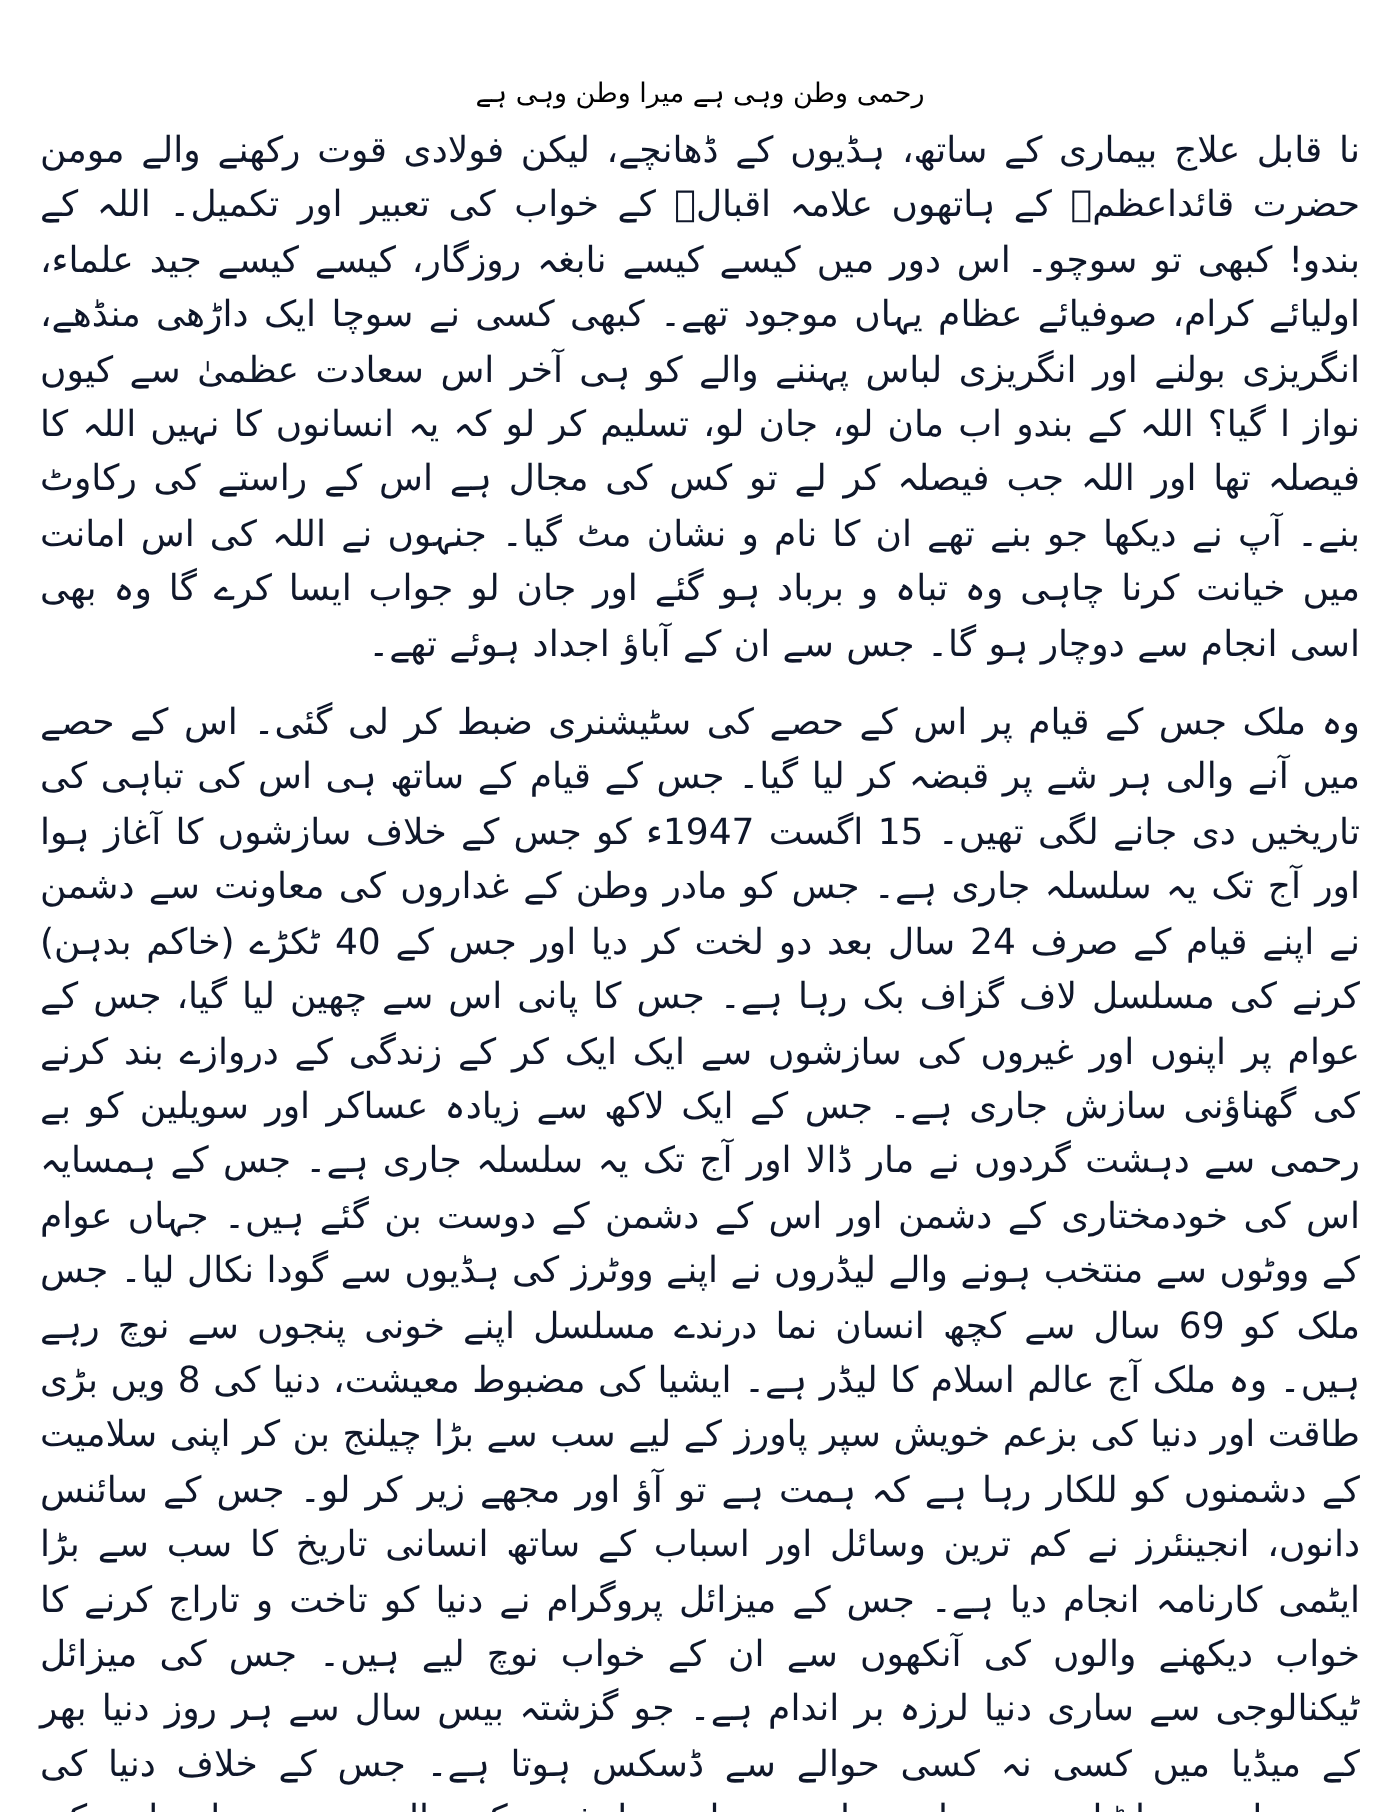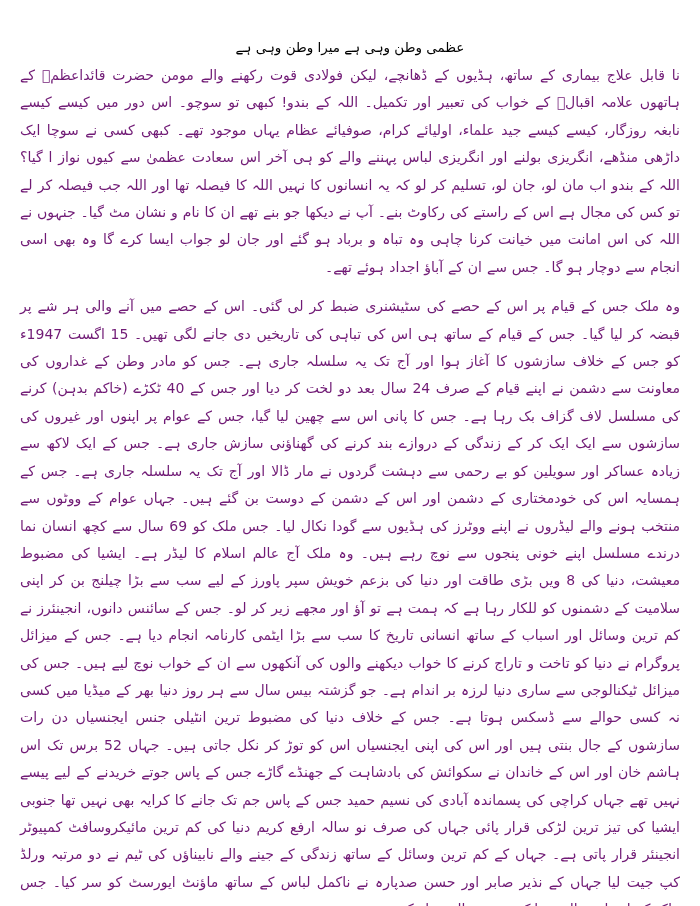--- a/index.html
+++ b/index.html
@@ -32,40 +32,40 @@
     letter-spacing: 0px;
     margin: 0 0 1px 0;
     font-weight: 400;
     white-space: nowrap;
   }
   .body-block {
     direction: rtl;
     text-align: justify;
     text-align-last: right;
     font-family: "DejaVu Sans", "Liberation Sans", sans-serif;
-    font-size: 14px;
+    font-size: 18px;
     line-height: 27.4px;
-    color: #701a75;
+    color: #0f172a;
     margin: 0;
     padding: 0;
     word-spacing: 0.5px;
     text-justify: inter-word;
   }
   .body-block + .body-block {
     margin-top: 12px;
   }
   
   .doc-title, .body-block {
     -webkit-font-smoothing: antialiased;
   }
 </style>
 </head>
 <body>
 
 <div class="page">
 
-  <h1 class="doc-title">عظمی وطن وہی ہے میرا وطن وہی ہے</h1>
+  <h1 class="doc-title">رحمی وطن وہی ہے میرا وطن وہی ہے</h1>
 
   <p class="body-block">نا قابل علاج بیماری کے ساتھ، ہڈیوں کے ڈھانچے، لیکن فولادی قوت رکھنے والے مومن حضرت قائداعظمؒ کے ہاتھوں علامہ اقبالؒ کے خواب کی تعبیر اور تکمیل۔ اللہ کے بندو! کبھی تو سوچو۔ اس دور میں کیسے کیسے نابغہ روزگار، کیسے کیسے جید علماء، اولیائے کرام، صوفیائے عظام یہاں موجود تھے۔ کبھی کسی نے سوچا ایک داڑھی منڈھے، انگریزی بولنے اور انگریزی لباس پہننے والے کو ہی آخر اس سعادت عظمیٰ سے کیوں نواز ا گیا؟ اللہ کے بندو اب مان لو، جان لو، تسلیم کر لو کہ یہ انسانوں کا نہیں اللہ کا فیصلہ تھا اور اللہ جب فیصلہ کر لے تو کس کی مجال ہے اس کے راستے کی رکاوٹ بنے۔ آپ نے دیکھا جو بنے تھے ان کا نام و نشان مٹ گیا۔ جنہوں نے اللہ کی اس امانت میں خیانت کرنا چاہی وہ تباہ و برباد ہو گئے اور جان لو جواب ایسا کرے گا وہ بھی اسی انجام سے دوچار ہو گا۔ جس سے ان کے آباؤ اجداد ہوئے تھے۔</p>
 
   <p class="body-block">وہ ملک جس کے قیام پر اس کے حصے کی سٹیشنری ضبط کر لی گئی۔ اس کے حصے میں آنے والی ہر شے پر قبضہ کر لیا گیا۔ جس کے قیام کے ساتھ ہی اس کی تباہی کی تاریخیں دی جانے لگی تھیں۔ 15 اگست 1947ء کو جس کے خلاف سازشوں کا آغاز ہوا اور آج تک یہ سلسلہ جاری ہے۔ جس کو مادر وطن کے غداروں کی معاونت سے دشمن نے اپنے قیام کے صرف 24 سال بعد دو لخت کر دیا اور جس کے 40 ٹکڑے (خاکم بدہن) کرنے کی مسلسل لاف گزاف بک رہا ہے۔ جس کا پانی اس سے چھین لیا گیا، جس کے عوام پر اپنوں اور غیروں کی سازشوں سے ایک ایک کر کے زندگی کے دروازے بند کرنے کی گھناؤنی سازش جاری ہے۔ جس کے ایک لاکھ سے زیادہ عساکر اور سویلین کو بے رحمی سے دہشت گردوں نے مار ڈالا اور آج تک یہ سلسلہ جاری ہے۔ جس کے ہمسایہ اس کی خودمختاری کے دشمن اور اس کے دشمن کے دوست بن گئے ہیں۔ جہاں عوام کے ووٹوں سے منتخب ہونے والے لیڈروں نے اپنے ووٹرز کی ہڈیوں سے گودا نکال لیا۔ جس ملک کو 69 سال سے کچھ انسان نما درندے مسلسل اپنے خونی پنجوں سے نوچ رہے ہیں۔ وہ ملک آج عالم اسلام کا لیڈر ہے۔ ایشیا کی مضبوط معیشت، دنیا کی 8 ویں بڑی طاقت اور دنیا کی بزعم خویش سپر پاورز کے لیے سب سے بڑا چیلنج بن کر اپنی سلامیت کے دشمنوں کو للکار رہا ہے کہ ہمت ہے تو آؤ اور مجھے زیر کر لو۔ جس کے سائنس دانوں، انجینئرز نے کم ترین وسائل اور اسباب کے ساتھ انسانی تاریخ کا سب سے بڑا ایٹمی کارنامہ انجام دیا ہے۔ جس کے میزائل پروگرام نے دنیا کو تاخت و تاراج کرنے کا خواب دیکھنے والوں کی آنکھوں سے ان کے خواب نوچ لیے ہیں۔ جس کی میزائل ٹیکنالوجی سے ساری دنیا لرزہ بر اندام ہے۔ جو گزشتہ بیس سال سے ہر روز دنیا بھر کے میڈیا میں کسی نہ کسی حوالے سے ڈسکس ہوتا ہے۔ جس کے خلاف دنیا کی مضبوط ترین انٹیلی جنس ایجنسیاں دن رات سازشوں کے جال بنتی ہیں اور اس کی اپنی ایجنسیاں اس کو توڑ کر نکل جاتی ہیں۔ جہاں 52 برس تک اس ہاشم خان اور اس کے خاندان نے سکوائش کی بادشاہت کے جھنڈے گاڑے جس کے پاس جوتے خریدنے کے لیے پیسے نہیں تھے جہاں کراچی کی پسماندہ آبادی کی نسیم حمید جس کے پاس جم تک جانے کا کرایہ بھی نہیں تھا جنوبی ایشیا کی تیز ترین لڑکی قرار پائی جہاں کی صرف نو سالہ ارفع کریم دنیا کی کم ترین مائیکروسافٹ کمپیوٹر انجینئر قرار پاتی ہے۔ جہاں کے کم ترین وسائل کے ساتھ زندگی کے جینے والے نابیناؤں کی ٹیم نے دو مرتبہ ورلڈ کپ جیت لیا جہاں کے نذیر صابر اور حسن صدپارہ نے ناکمل لباس کے ساتھ ماؤنٹ ایورسٹ کو سر کیا۔ جس ملک کے ایم ایم عالم نے ایک خستہ حال جہاز کے</p>
 
 </div>
 
 </body></html>

